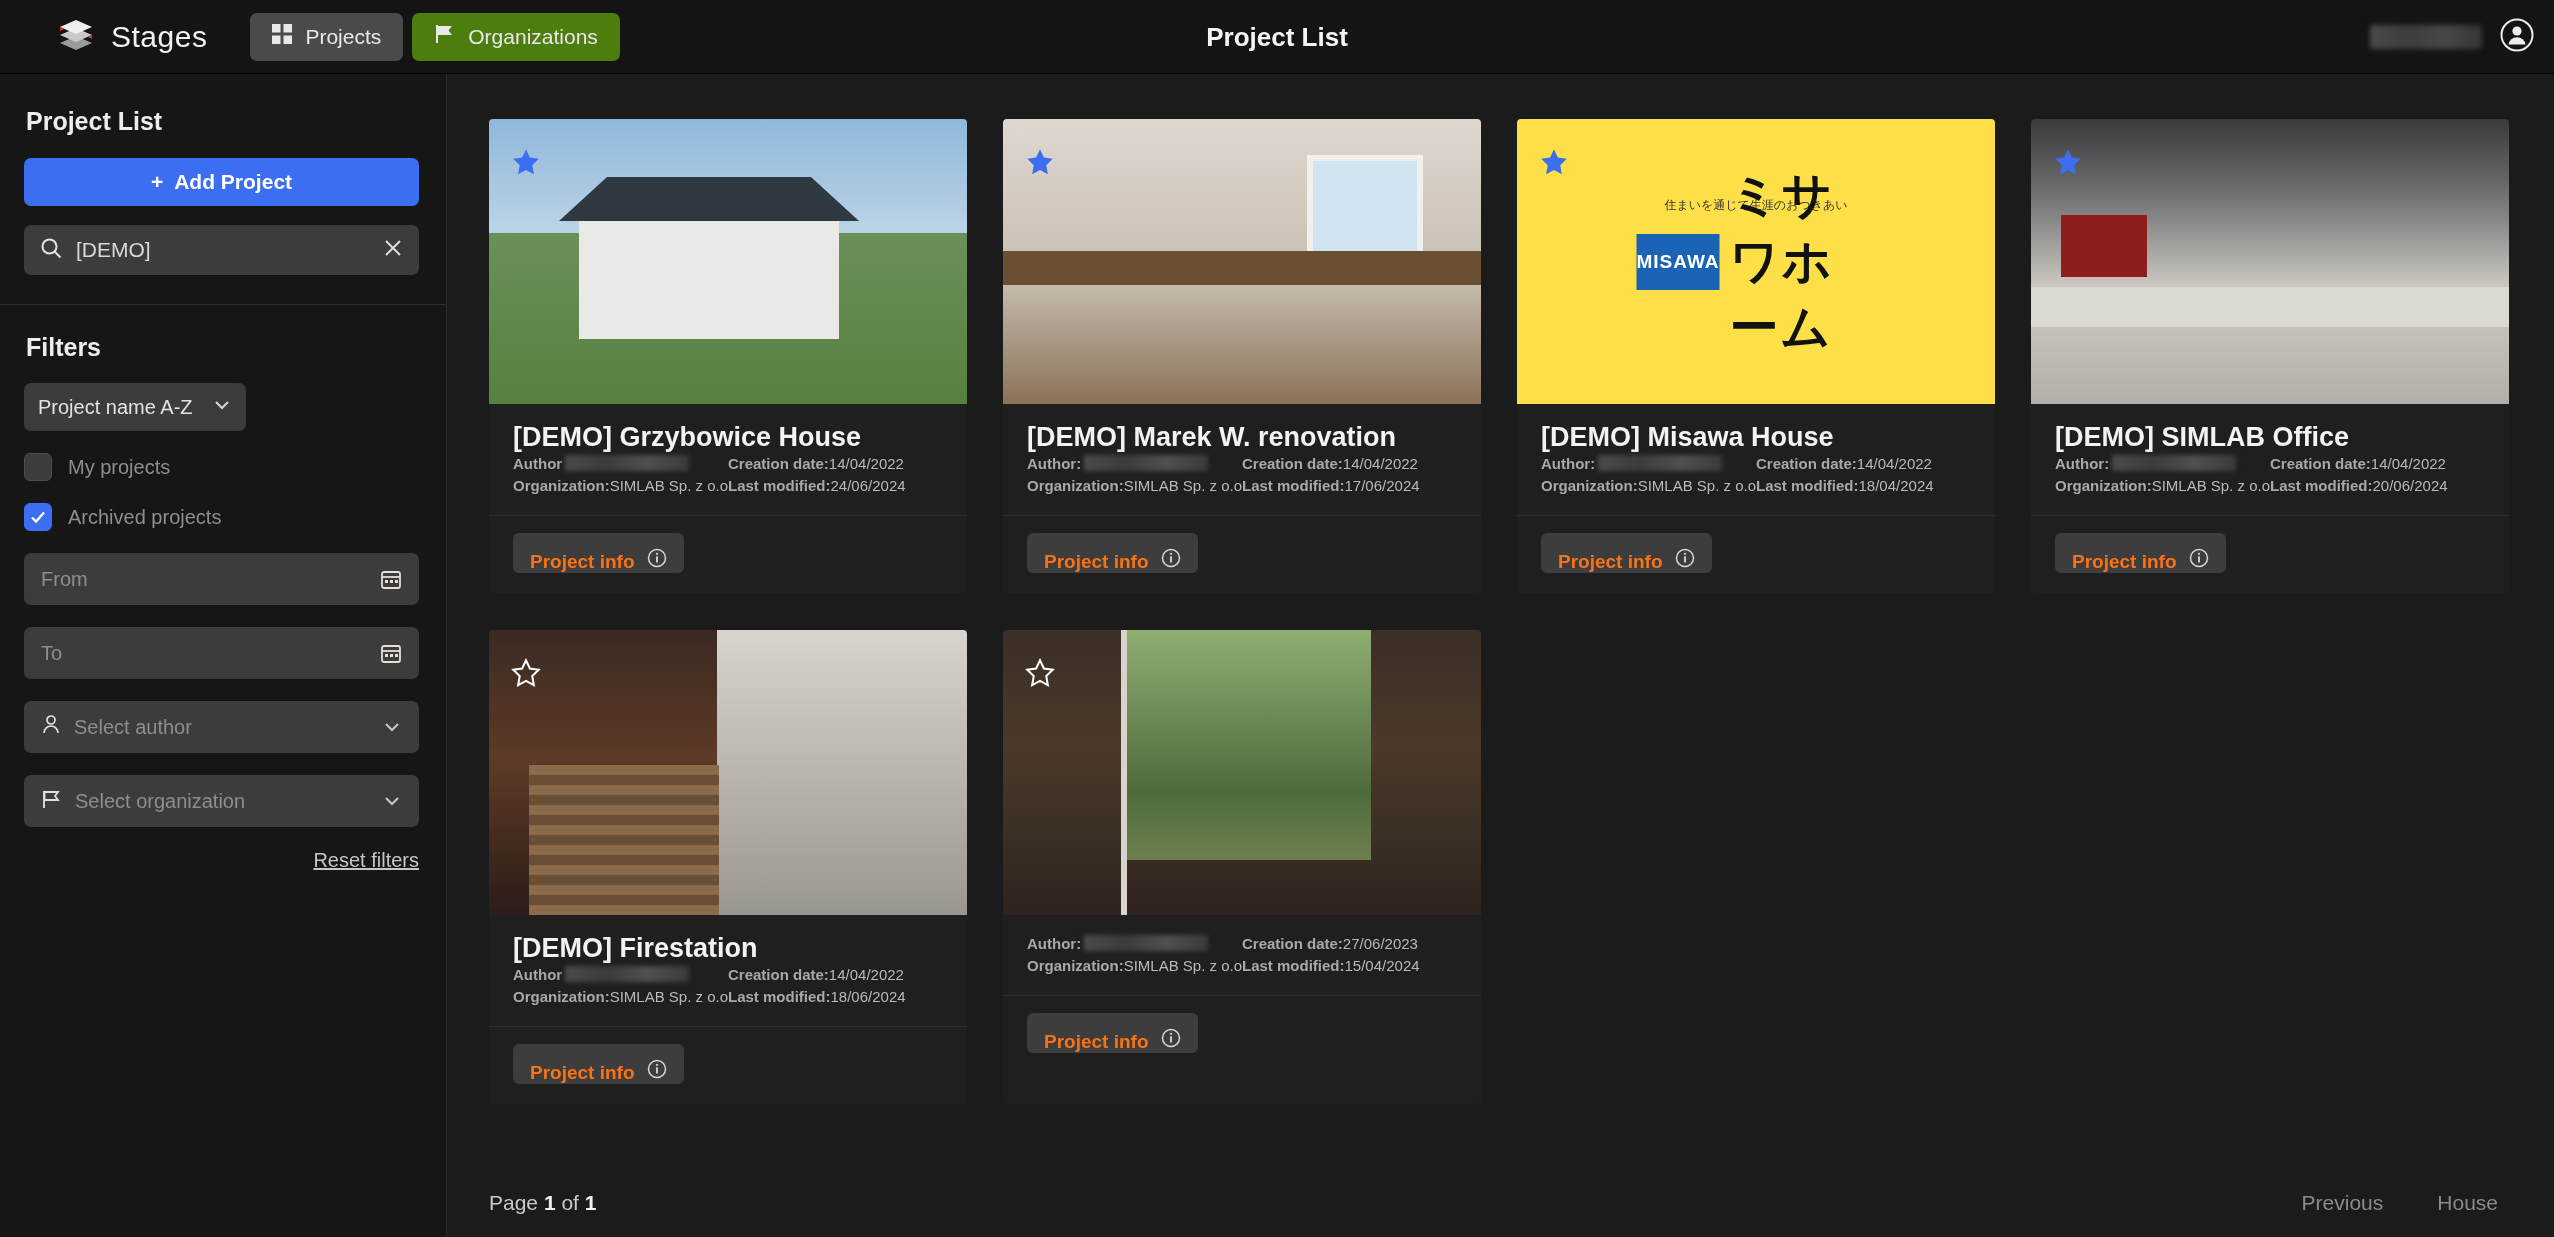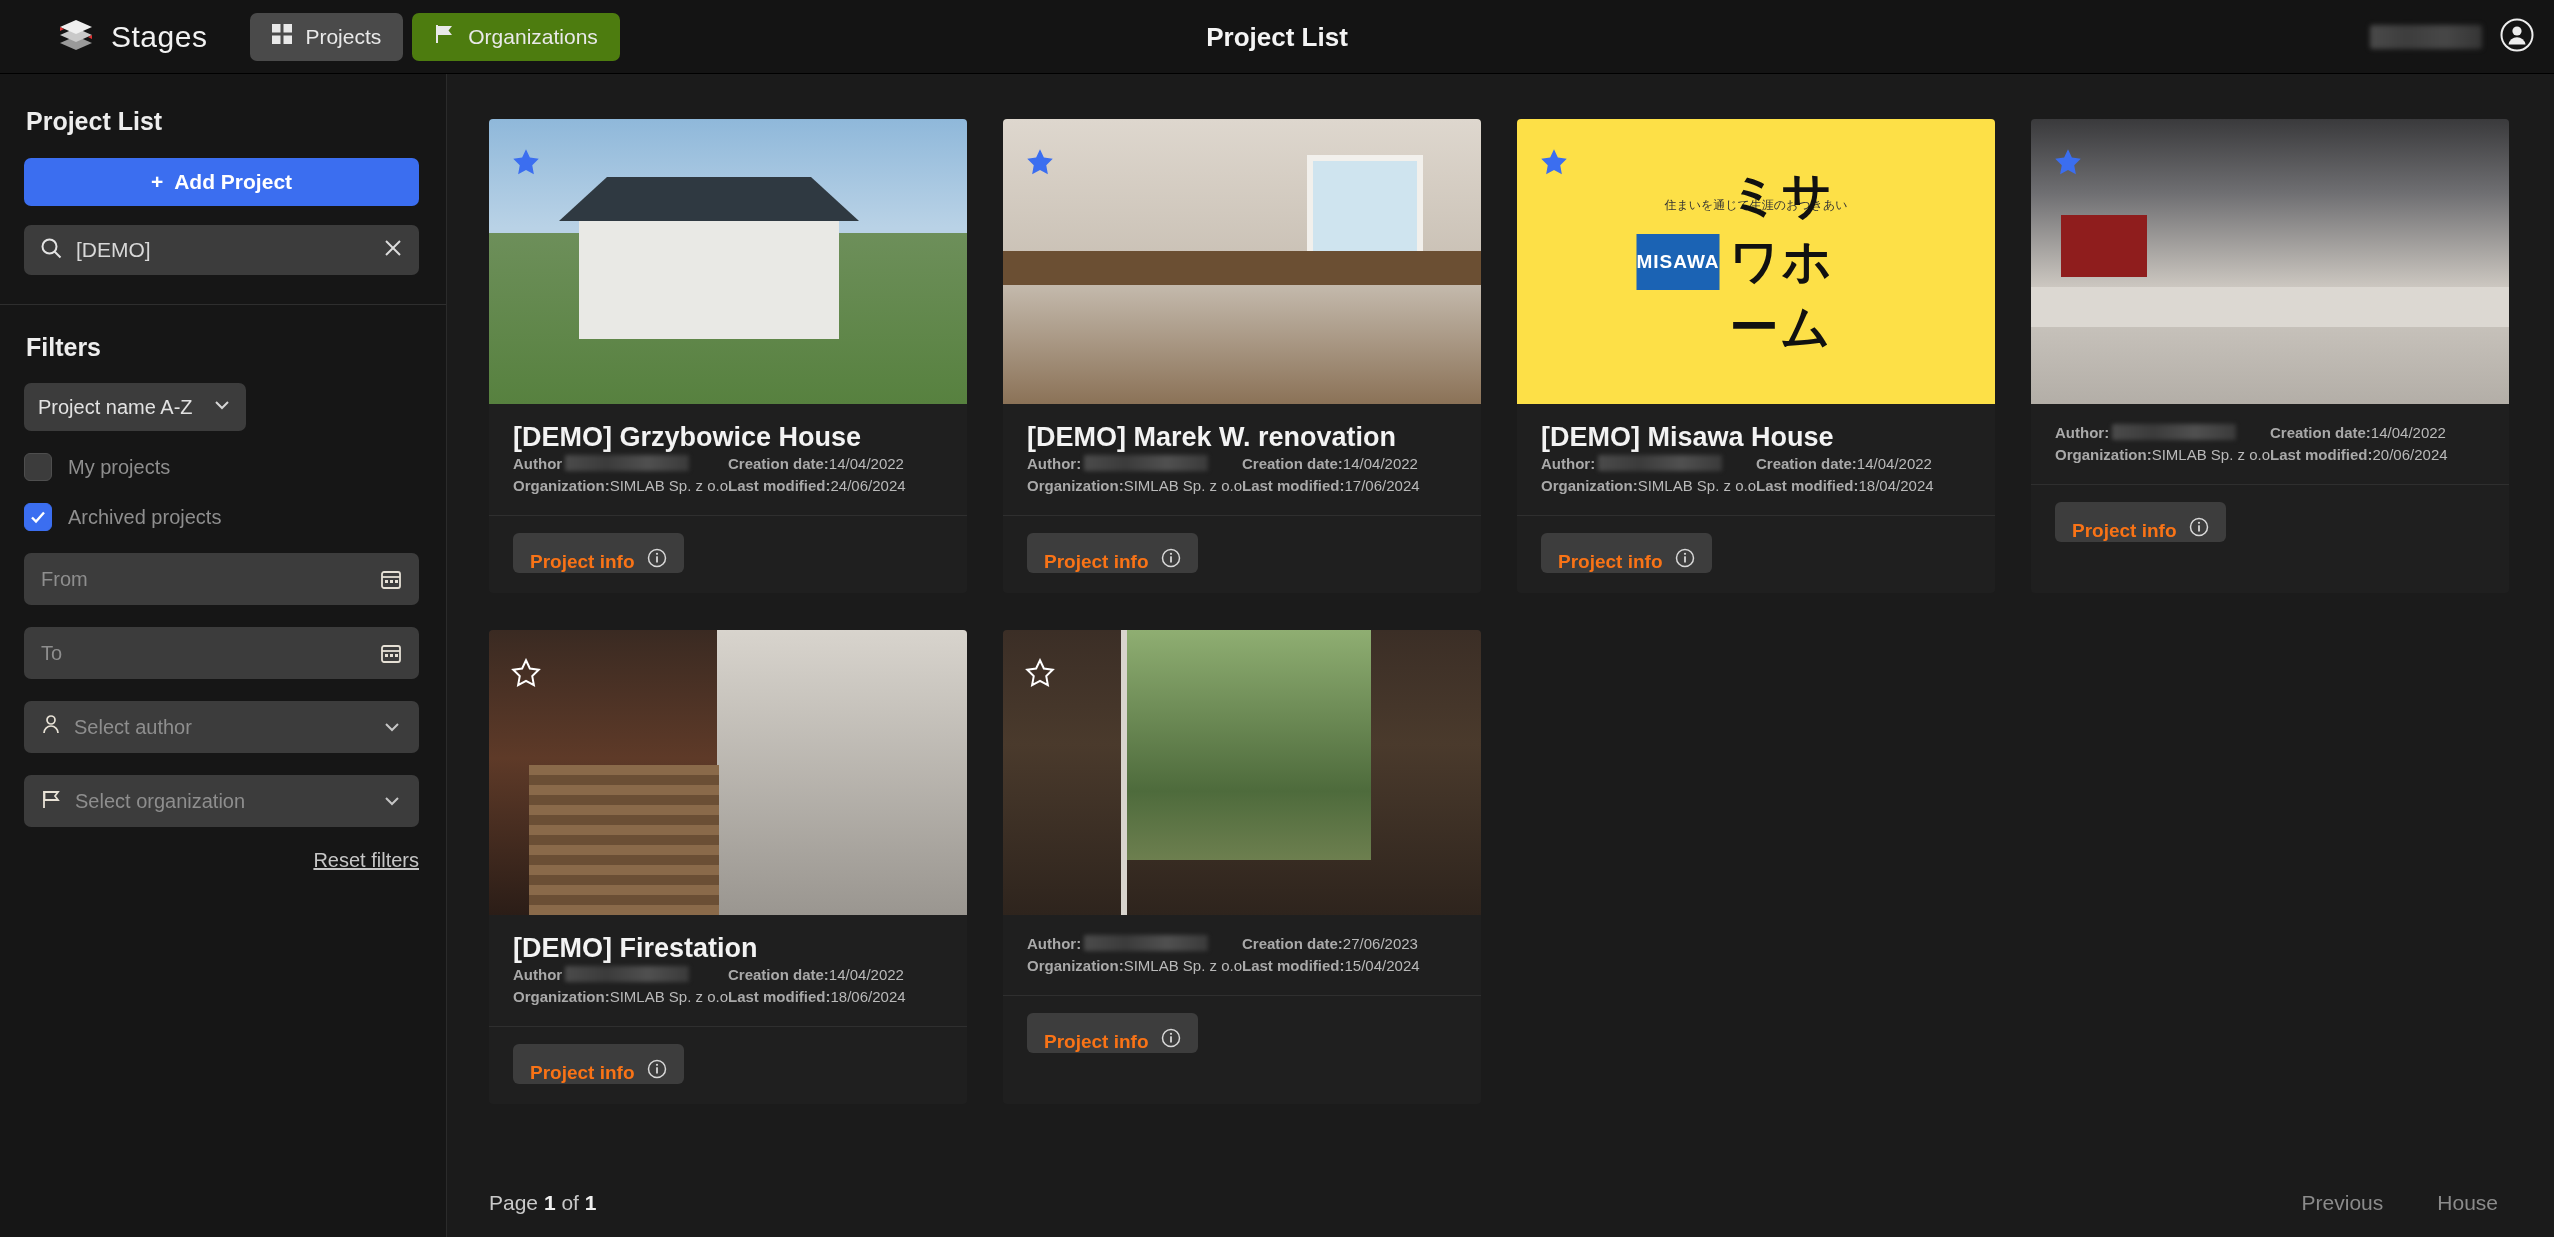--- a/index.html
+++ b/index.html
@@ -453,20 +453,21 @@
 
     <div class="card">
       <div class="thumb t4">
         <span class="star">
           <svg width="30" height="30" viewBox="0 0 24 24">
               <path d="M12 1.8l3.1 6.6 7.1 1-5.2 5.1 1.3 7.2L12 18.3 5.7 21.7 7 14.5 1.8 9.4l7.1-1z" fill="#3b6ef0"></path>
             </svg>
         </span>
       </div>
       <div class="cbody">
+        <div class="ctitle">[DEMO] SIMLAB Office</div>
         <div class="cmeta">
           <div class="mcol">
             <div class="mline"><span class="mk">Author:</span><span class="redact"></span></div>
             <div class="mline"><span class="mk">Organization:</span><span class="mv">SIMLAB Sp. z o.o.</span></div>
           </div>
           <div class="mcol">
             <div class="mline"><span class="mk">Creation date:</span><span class="mv">14/04/2022</span></div>
             <div class="mline"><span class="mk">Last modified:</span><span class="mv">20/06/2024</span></div>
           </div>
         </div>

